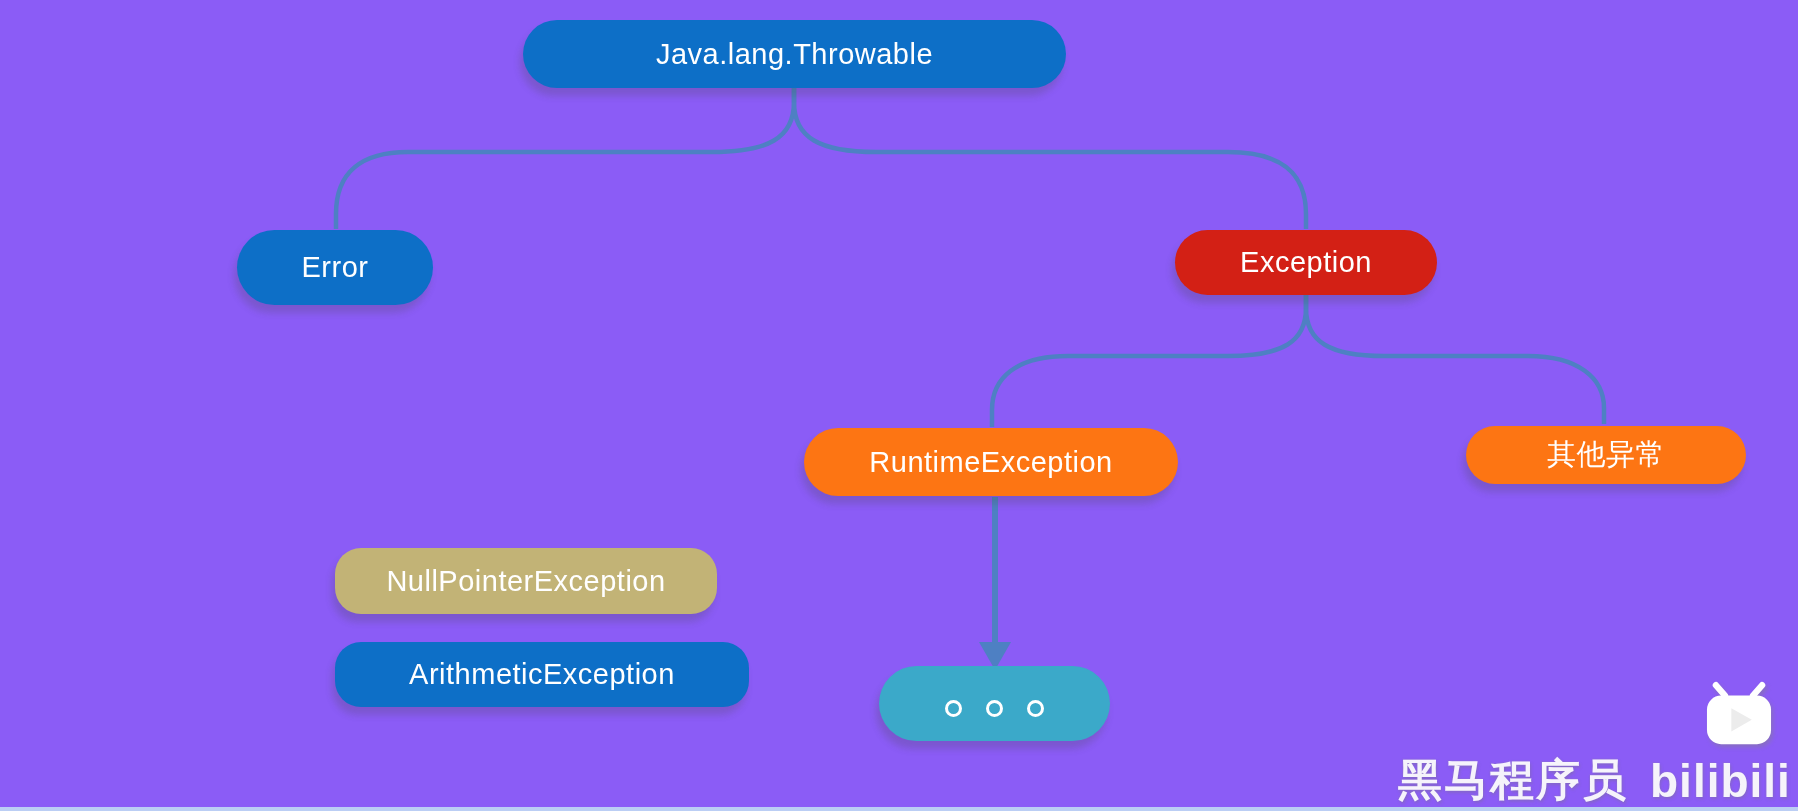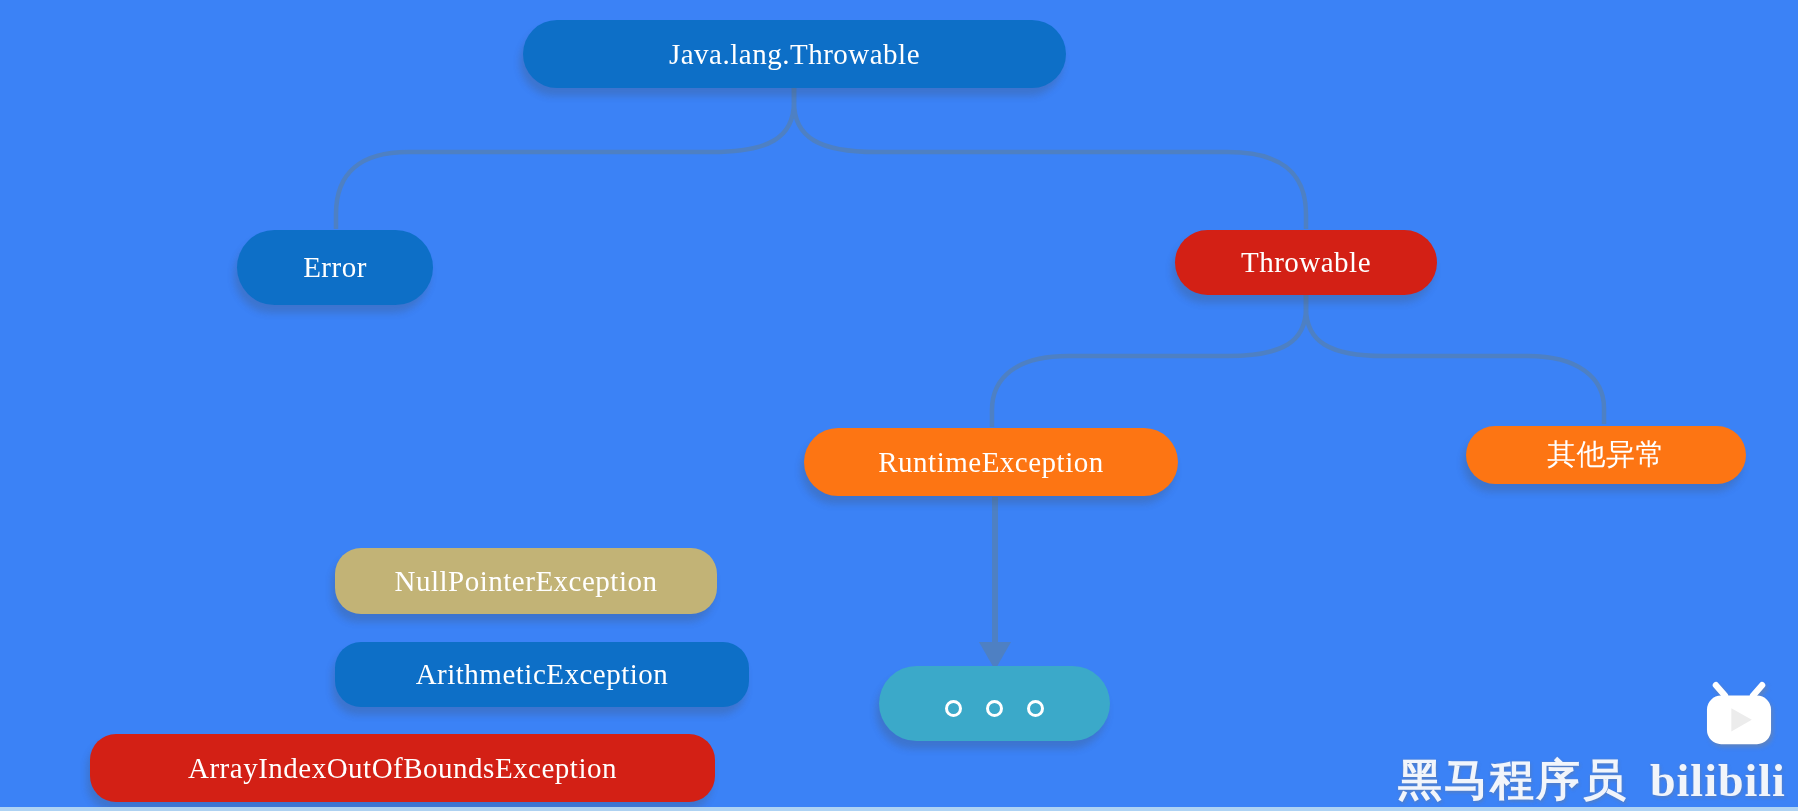--- a/index.html
+++ b/index.html
@@ -1,18 +1,18 @@
 <!DOCTYPE html>
 <html><head>
 <meta charset="utf-8">
 <style>
   html,body{margin:0;padding:0;background:#fff;}
   .stage{
-    position:relative;width:1798px;height:811px;background:#3b82f6;overflow:hidden;
-    font-family:Liberation Serif, serif;
+    position:relative;width:1798px;height:811px;background:#8b5cf6;overflow:hidden;
+    font-family:Liberation Sans, sans-serif;
   }
   .connectors{position:absolute;left:0;top:0;width:1798px;height:811px;}
   .node{
     position:absolute;display:flex;align-items:center;justify-content:center;
     color:#ffffff;font-size:29px;letter-spacing:0.5px;
     box-shadow:-3px 8px 7px rgba(70,70,70,0.22);
     white-space:nowrap;
   }
   .pill{border-radius:40px;}
   .rrect{border-radius:26px;}
@@ -57,42 +57,39 @@
 
   <div class="node pill blue" style="left:523px;top:20px;width:543px;height:68px;">
     <span>Java.lang.Throwable</span>
   </div>
 
   <div class="node pill blue" style="left:237px;top:230px;width:196px;height:75px;">
     <span>Error</span>
   </div>
 
   <div class="node pill red" style="left:1175px;top:230px;width:262px;height:65px;">
-    <span>Throwable</span>
+    <span>Exception</span>
   </div>
 
   <div class="node pill orange" style="left:804px;top:428px;width:374px;height:68px;">
     <span>RuntimeException</span>
   </div>
 
   <div class="node pill orange" style="left:1466px;top:426px;width:280px;height:58px;text-align:right;">
     <span>其他异常</span>
   </div>
 
   <div class="node rrect tan" style="left:335px;top:548px;width:382px;height:66px;">
     <span>NullPointerException</span>
   </div>
 
   <div class="node rrect blue" style="left:335px;top:642px;width:414px;height:65px;">
     <span>ArithmeticException</span>
   </div>
 
-  <div class="node rrect red" style="left:90px;top:734px;width:625px;height:68px;">
-    <span>ArrayIndexOutOfBoundsException</span>
-  </div>
 
   <div class="node pill cyan" style="left:879px;top:666px;width:231px;height:75px;border-radius:38px;">
     <span class="dots">
       <span class="dot"></span>
       <span class="dot"></span>
       <span class="dot"></span>
     </span>
   </div>
 
   <svg class="tv-icon" width="82" height="72" viewBox="0 0 64 56">

